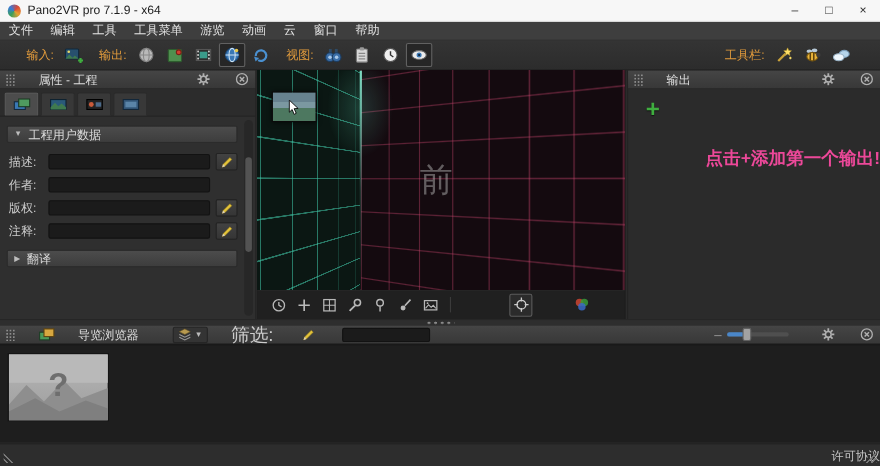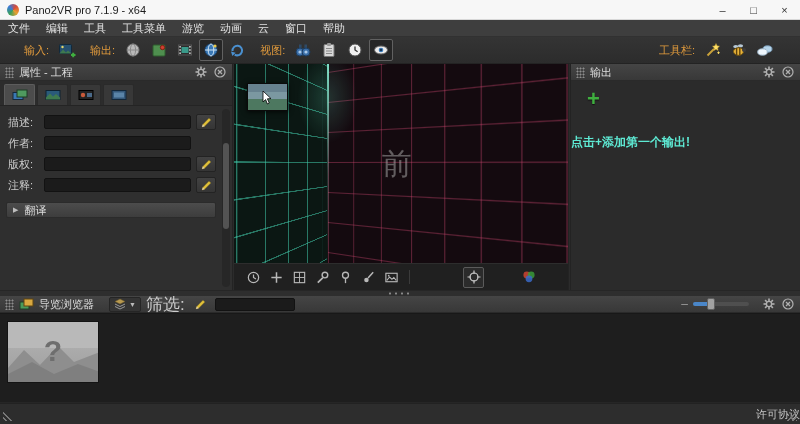--- a/index.html
+++ b/index.html
@@ -25,21 +25,21 @@
 
   
   .toolbar{position:absolute;top:37px;left:0;right:0;height:27px;background:linear-gradient(#343434,#2c2c2c);border-bottom:1px solid #232323;display:flex;align-items:center;padding:0 22px;z-index:28;}
   .tb-label{font-size:11px;color:#e09a3c;margin:0 5px 0 10px;white-space:nowrap;}
   .tb-label.first{margin-left:2px;}
   .tb-icon{width:24px;height:22px;display:flex;align-items:center;justify-content:center;border-radius:2px;margin:0 1px;flex-shrink:0;}
   .tb-icon.active{background:#262626;border:1px solid #616161;}
   .tb-spacer{flex:1;}
 
   
-  .panel-header{height:17px;background:linear-gradient(#454545,#383838);border-bottom:1px solid #2a2a2a;display:flex;align-items:center;padding:0 5px;gap:5px;}
+  .panel-header{height:17px;background:linear-gradient(#454545,#383838);border-bottom:1px solid #2a2a2a;display:flex;align-items:center;padding:0 5px;gap:21px;}
   .panel-title{font-size:11px;color:#dddddd;white-space:nowrap;}
   .hdr-spacer{flex:1;}
   .hdr-icon{width:14px;height:14px;display:flex;align-items:center;justify-content:center;}
   .drag-handle{width:9px;height:11px;background-image:radial-gradient(circle,#8d8d8d 0.9px,transparent 1.1px);background-size:3px 3px;flex-shrink:0;}
 
   
   .left-panel{position:absolute;top:64px;left:0;width:233px;bottom:134px;background:#2f2f2f;border-right:1px solid #232323;}
   .tab-strip{height:25px;background:#2c2c2c;border-bottom:1px solid #242424;display:flex;align-items:flex-end;padding:3px 4px 0 4px;gap:2px;}
   .tab{width:31px;height:21px;background:#383838;border:1px solid #2a2a2a;border-bottom:none;border-radius:2px 2px 0 0;display:flex;align-items:center;justify-content:center;}
   .tab.active{background:#4c4c4c;border-color:#5c5c5c;}
@@ -74,21 +74,21 @@
   .cursor-icon{position:absolute;left:14px;top:7px;}
   .viewer-toolbar{position:absolute;left:0;right:0;bottom:0;height:27px;background:#202020;border-top:1px solid #2d2d2d;display:flex;align-items:center;padding:0 30px 0 10px;gap:5px;}
   .vt-icon{width:18px;height:18px;display:flex;align-items:center;justify-content:center;flex-shrink:0;}
   .vt-icon.active{width:21px;height:21px;border:1px solid #5b5b5b;background:#2b2b2b;border-radius:2px;margin-left:auto;}
   .vt-sep{width:1px;height:14px;background:#3b3b3b;margin:0 4px;}
   .vt-gap{width:26px;}
 
   
   .right-panel{position:absolute;top:64px;right:0;width:230px;bottom:134px;background:#2b2b2b;border-left:1px solid #232323;}
   .add-output{margin:9px 0 0 16px;font-size:22px;line-height:18px;font-weight:bold;color:#3fae3f;text-shadow:0 1px 1px rgba(0,0,0,0.6);width:20px;}
-  .output-message{margin-top:26px;text-align:left;font-size:12px;font-weight:bold;color:#5eead4;}
+  .output-message{margin-top:26px;text-align:right;font-size:16px;font-weight:bold;color:#ec4899;}
 
   
   .h-splitter{position:absolute;left:0;right:0;top:290px;height:6px;background:#2e2e2e;display:flex;align-items:center;justify-content:center;border-top:1px solid #262626;}
   .splitter-dots{width:26px;height:3px;background-image:radial-gradient(circle,#8a8a8a 1px,transparent 1.2px);background-size:6px 3px;}
 
   
   .bottom-panel{position:absolute;left:0;right:0;top:296px;height:107px;background:#262626;}
   .dropdown-btn{height:15px;display:flex;align-items:center;gap:3px;background:#343434;border:1px solid #252525;border-radius:2px;padding:0 4px;margin-left:10px;}
   .caret{font-size:7px;color:#bbbbbb;}
   .filter-label{font-size:17px;color:#cccccc;margin-left:0;white-space:nowrap;}
@@ -297,20 +297,24 @@
     </div>
     <div class="tab">
       <svg width="16" height="12" viewBox="0 0 16 12">
         <rect x="1" y="1.5" width="14" height="9" fill="#35587a" stroke="#12273a"></rect>
         <rect x="3" y="3.5" width="10" height="5" fill="#5a84a8"></rect>
       </svg>
     </div>
   </div>
 
   <div class="panel-body">
+    <div class="section-bar">
+      <span class="arrow">▼</span>
+      <span>工程用户数据</span>
+    </div>
 
     <div class="field-row">
       <span class="field-label">描述:</span>
       <input class="field-input" value="" style="">
       <button class="pencil-btn">
         <svg width="11" height="11" viewBox="0 0 11 11">
             <polygon points="1,10 1.8,7.4 8,1.2 9.8,3 3.6,9.2" fill="#e2c23a" stroke="#8a7420" stroke-width="0.5"></polygon>
             <polygon points="1,10 1.8,7.4 3.6,9.2" fill="#d8cfc0"></polygon>
           </svg>
       </button>

